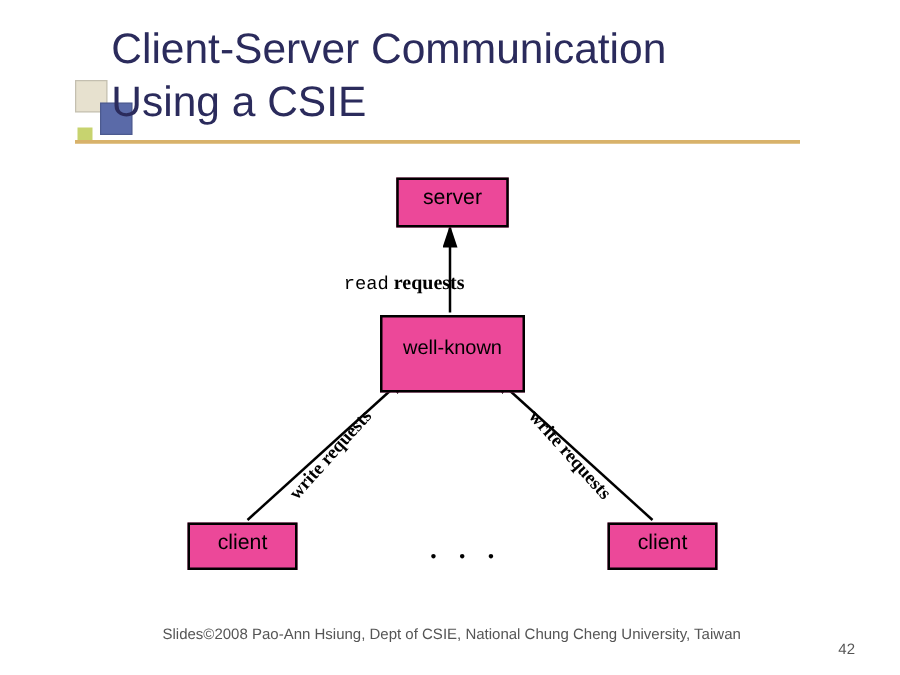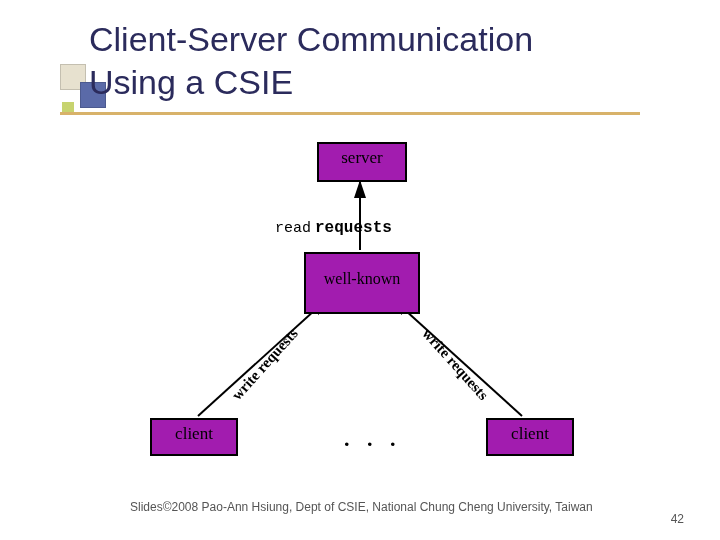--- a/index.html
+++ b/index.html
@@ -40,41 +40,41 @@
   .sq3 { left: 62px; top: 102px; width: 12px; height: 12px; background: #c7d36f; border: none; }
 
   .diagram {
     position: absolute;
     left: 0; top: 130px;
     width: 720px; height: 360px;
   }
   .box {
     position: absolute;
     border: 2px solid #000;
-    background: #a21caf;
+    background: #ec4899;
     text-align: center;
-    font-family: Liberation Serif, serif;
+    font-family: Liberation Sans, sans-serif;
     line-height: 1.15;
   }
   .box.server { left: 317px; top: 12px; width: 86px; height: 32px; padding-top: 4px; font-size: 17px; }
   .box.fifo   { left: 304px; top: 122px; width: 112px; height: 42px; font-size: 16px; padding-top: 16px; }
   .box.clientL{ left: 150px; top: 288px; width: 84px; height: 30px; padding-top: 4px; font-size: 17px; }
   .box.clientR{ left: 486px; top: 288px; width: 84px; height: 30px; padding-top: 4px; font-size: 17px; }
 
   .mono {
     font-family: "Courier New", Courier, monospace;
     font-weight: normal;
     font-size: 15px;
   }
   .rr-label {
     position: absolute;
     left: 275px;
     top: 88px;
   }
-  .rr-label .serif { font-family: Liberation Mono, monospace; font-size: 16px; margin-left: 4px; font-weight: bold; margin-top: 20px;}
+  .rr-label .serif { font-family: Liberation Serif, serif; font-size: 16px; margin-left: 4px; font-weight: bold; margin-top: 20px;}
   .dots {
     position: absolute;
     left: 344px; top: 296px;
     font-size: 22px;
     letter-spacing: 6px;
     font-weight: bold;
   }
   .diag-label {
     position: absolute;
     font-family: "Times New Roman", serif;

